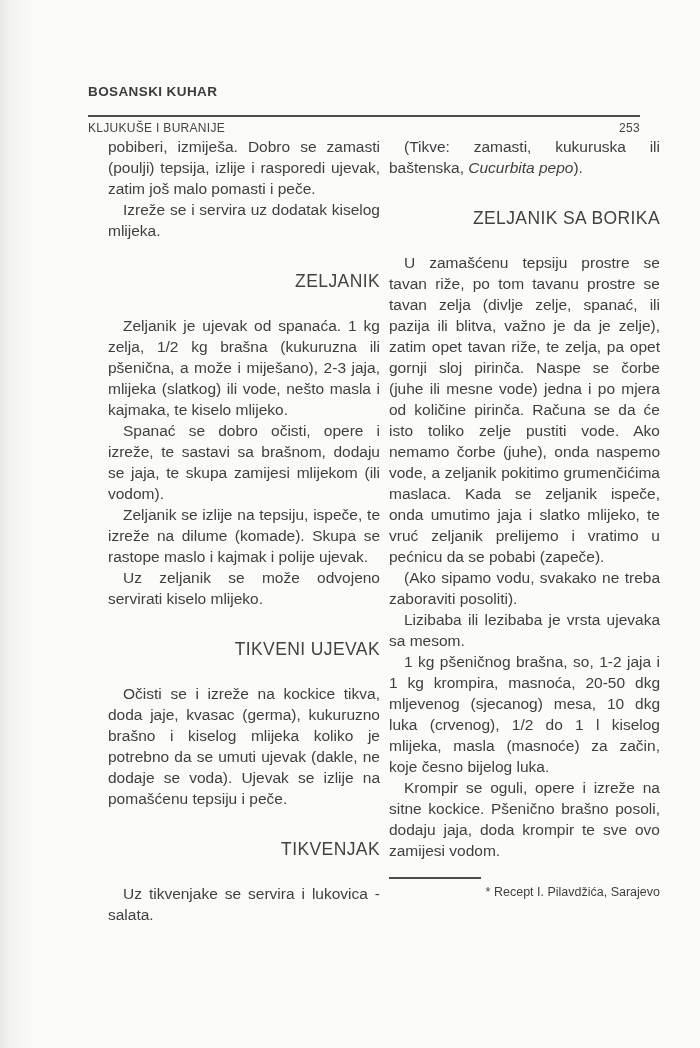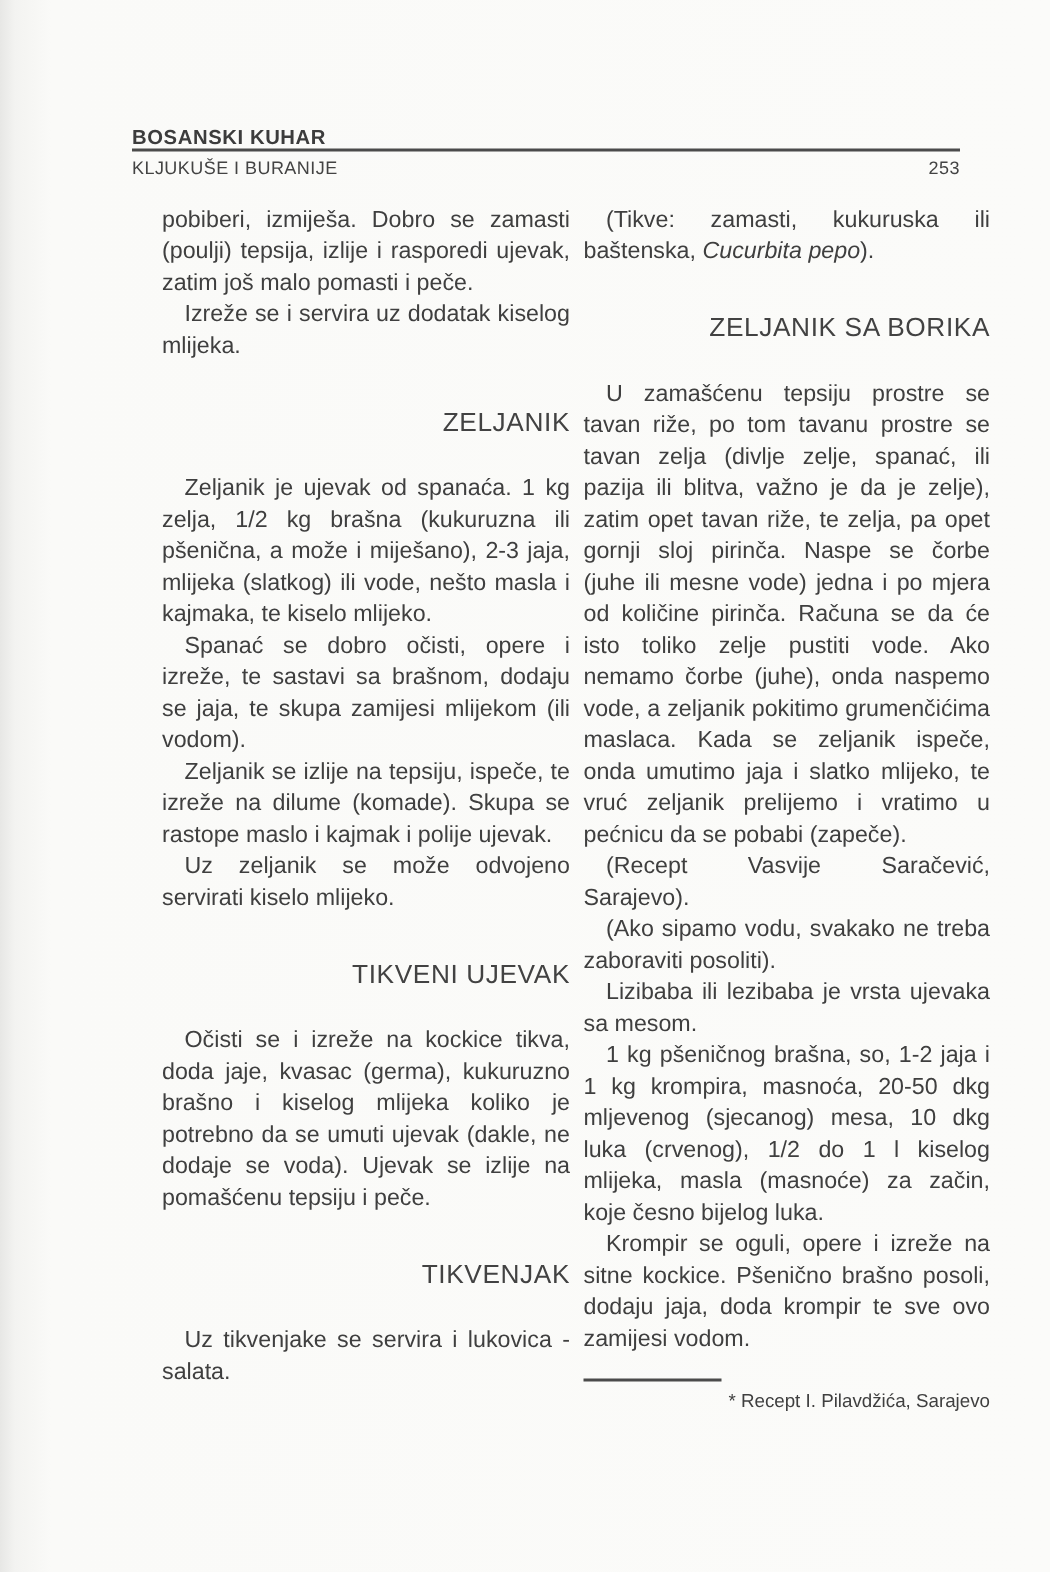--- a/index.html
+++ b/index.html
@@ -20,21 +20,21 @@
   .page-header {
     position: absolute;
     left: 88px; top: 84px;
     width: 552px;
   }
   .book-title {
     font-size: 13.5px;
     font-weight: bold;
     letter-spacing: 0.4px;
     color: #3c3c3c;
-    padding-bottom: 0;
+    padding-bottom: 16px;
     border-bottom: 2px solid #4b4b4b;
   }
   .chapter-row {
     display: flex;
     justify-content: space-between;
     align-items: baseline;
     padding-top: 4px;
     font-size: 12px;
     letter-spacing: 0.3px;
     color: #434343;
@@ -113,21 +113,20 @@
 
     <h2 class="section-heading">TIKVENJAK</h2>
     <p>Uz tikvenjake se servira i lukovica - salata.</p>
   </div>
 
   <div class="col col-right">
     <p><span>(Tikve: zamasti, kukuruska ili baštenska, </span><span class="species">Cucurbita pepo</span><span>).</span></p>
 
     <h2 class="section-heading">ZELJANIK SA BORIKA</h2>
     <p>U zamašćenu tepsiju prostre se tavan riže, po tom tavanu prostre se tavan zelja (divlje zelje, spanać, ili pazija ili blitva, važno je da je zelje), zatim opet tavan riže, te zelja, pa opet gornji sloj pirinča. Naspe se čorbe (juhe ili mesne vode) jedna i po mjera od količine pirinča. Računa se da će isto toliko zelje pustiti vode. Ako nemamo čorbe (juhe), onda naspemo vode, a zeljanik pokitimo grumenčićima maslaca. Kada se zeljanik ispeče, onda umutimo jaja i slatko mlijeko, te vruć zeljanik prelijemo i vratimo u pećnicu da se pobabi (zapeče).</p>
-    <p>(Recept Vasvije Saračević, Sarajevo).</p>
     <p>(Ako sipamo vodu, svakako ne treba zaboraviti posoliti).</p>
 
     <p>Lizibaba ili lezibaba je vrsta ujevaka sa mesom.</p>
     <p>1 kg pšeničnog brašna, so, 1-2 jaja i 1 kg krompira, masnoća, 20-50 dkg mljevenog (sjecanog) mesa, 10 dkg luka (crvenog), 1/2 do 1 l kiselog mlijeka, masla (masnoće) za začin, koje česno bijelog luka.</p>
     <p>Krompir se oguli, opere i izreže na sitne kockice. Pšenično brašno posoli, dodaju jaja, doda krompir te sve ovo zamijesi vodom.</p>
 
     <div class="footnote">
       <hr class="footnote-rule">
       <div class="footnote-text">* Recept I. Pilavdžića, Sarajevo</div>
     </div>

